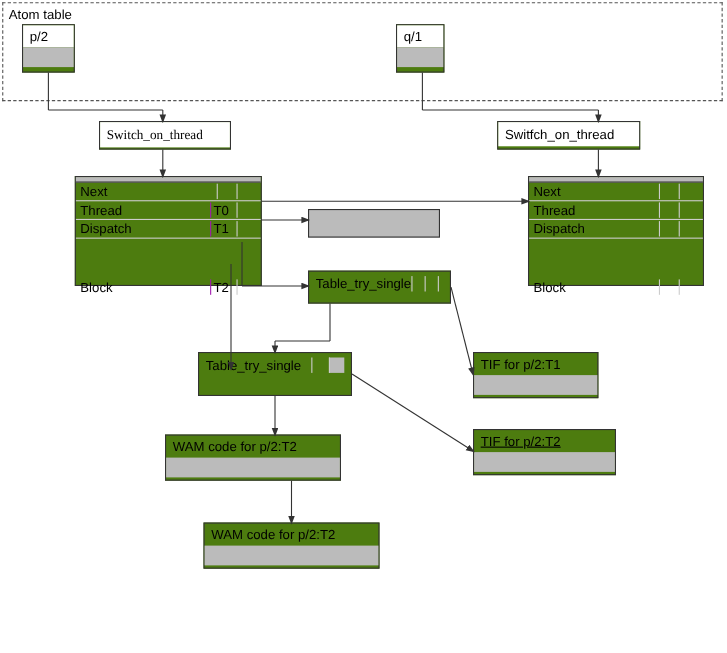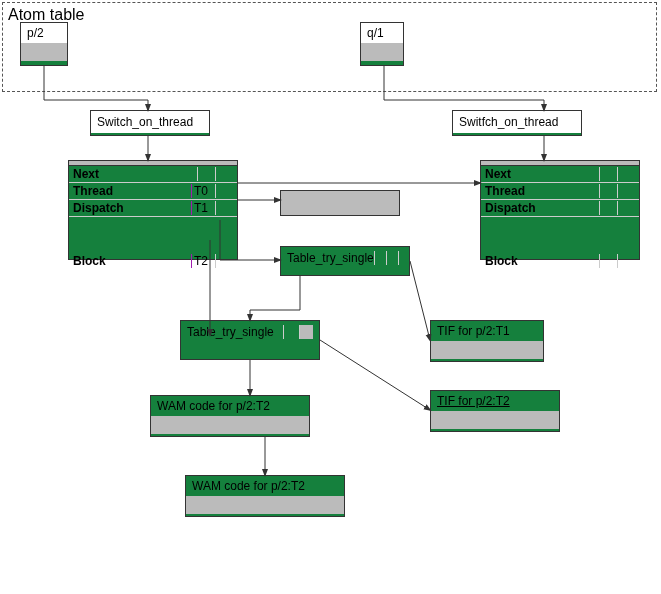--- a/index.html
+++ b/index.html
@@ -13,39 +13,38 @@
       position: relative;
     }
     #canvas {
       position: relative;
       width: 661px;
       height: 594px;
     }
     .box {
       position: absolute;
       border: 1px solid #333;
-      background: #15803d;
+      background: #4d7c0f;
     }
     .box-header {
       background: #bbb;
       padding: 2px 4px;
       border-bottom: 1px solid #333;
     }
     .box-row {
       display: flex;
       border-bottom: 1px solid #ccc;
       padding: 1px 4px;
     }
     .box-row:last-child {
       border-bottom: none;
       margin-top: 36px;
     }
     .box-row .label {
       flex: 1;
-      font-weight: bold;
     }
     .box-row .value {
       width: 24px;
       border-left: 1px solid #a21caf;
       padding-left: 2px;
     }
     .box-row .cell {
       width: 18px;
       border-left: 1px solid #ccc;
     }
@@ -63,21 +62,21 @@
     }
     svg.arrows {
       position: absolute;
       top: 0; left: 0;
       width: 661px;
       height: 594px;
       pointer-events: none;
     }
     .atom-label {
       position: absolute;
-      font-size: 16px;
+      font-size: 12px;
     }
   </style>
 </head>
 <body>
 
 <div id="canvas">
 
   <div class="dashed-box" style="left:2px; top:2px; width:655px; height:90px;"></div>
 
   <div class="atom-label" style="left:8px; top:6px;">Atom table</div>
@@ -86,21 +85,21 @@
     <div class="box-title">p/2</div>
     <div class="box-gray"></div>
   </div>
 
   <div class="box" style="left:360px; top:22px; width:44px; height:44px;">
     <div class="box-title">q/1</div>
     <div class="box-gray"></div>
   </div>
 
   <div class="box" style="left:90px; top:110px; width:120px; height:26px;">
-    <div class="box-title" style="padding:4px 6px;">Switch_on_thread</div>
+    <div class="box-title" style="padding:4px 6px;font-family:Liberation Serif, serif;">Switch_on_thread</div>
   </div>
 
   <div class="box" style="left:452px; top:110px; width:130px; height:26px;">
     <div class="box-title" style="padding:4px 6px;">Switfch_on_thread</div>
   </div>
 
   <div class="box" style="left:68px; top:160px; width:170px; height:100px;">
     <div class="box-header"></div>
     <div class="box-row">
       <span class="label">Next</span>

